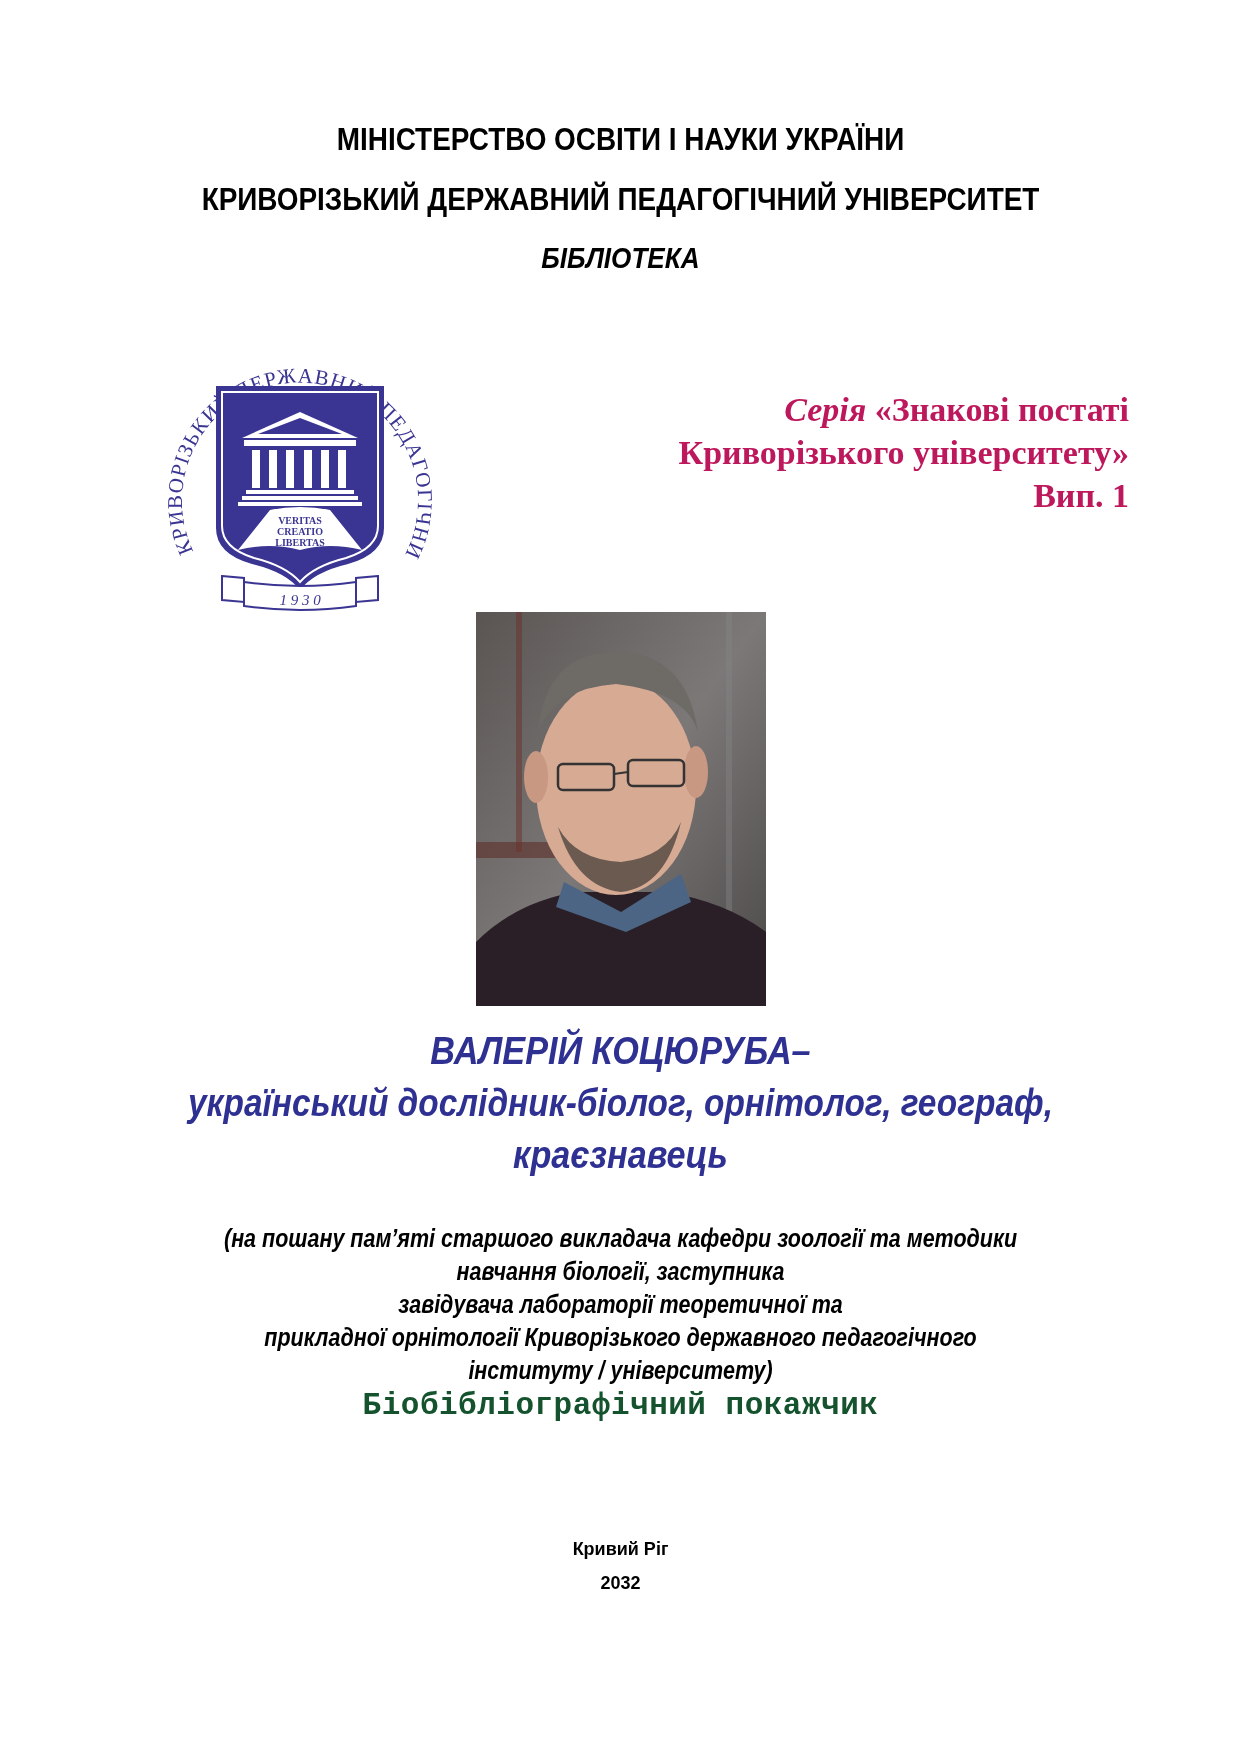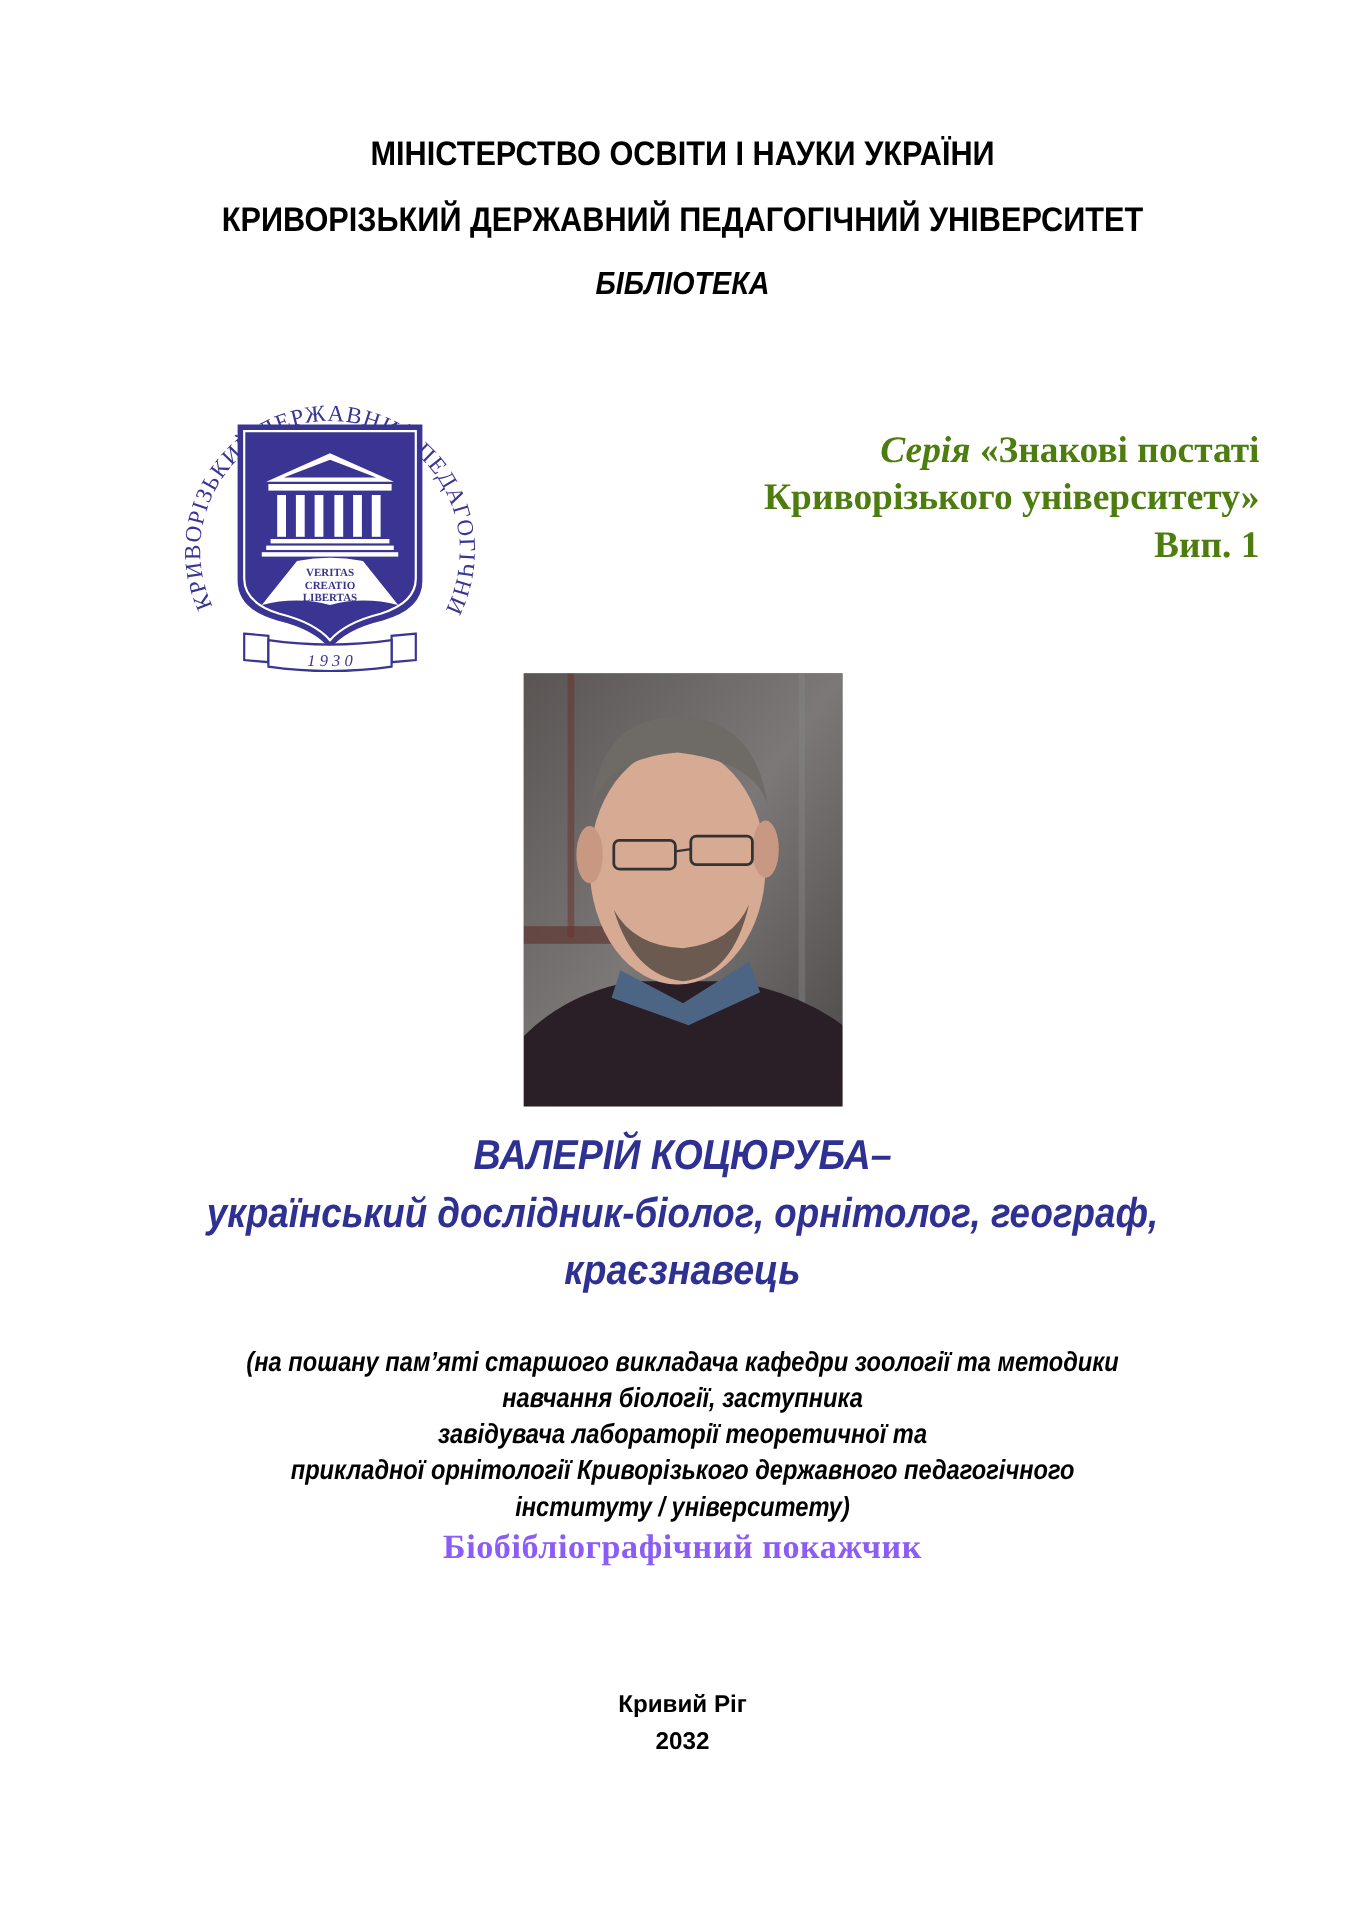--- a/index.html
+++ b/index.html
@@ -3,31 +3,31 @@
 <meta charset="utf-8">
 <style>
   html, body { margin:0; padding:0; background:#fff; }
   body { width:1241px; height:1754px; position:relative; overflow:hidden; }
   .page { position:absolute; inset:0; }
   .hdr { position:absolute; left:0; width:1241px; text-align:center; font-family:"Liberation Sans", sans-serif; font-weight:bold; color:#000; transform:scaleX(0.9); transform-origin:center; }
   .h1 { top:122px; font-size:31px; }
   .h2 { top:182px; font-size:31px; }
   .h3 { top:242px; font-size:29px; font-style:italic; }
   .logo { position:absolute; left:148px; top:328px; width:304px; height:300px; }
-  .series { position:absolute; right:96px; top:388px; text-align:right; font-family:"Liberation Serif", serif; font-weight:bold; color:#4d7c0f; font-size:34px; line-height:43px; }
+  .series { position:absolute; right:112px; top:388px; text-align:right; font-family:"Liberation Serif", serif; font-weight:bold; color:#be185d; font-size:34px; line-height:43px; }
   .series .it { font-style:italic; font-weight:bold; }
   .photo { position:absolute; left:476px; top:612px; width:290px; height:394px; background:#6a6a6a; overflow:hidden; }
   .title { position:absolute; left:0; width:1241px; text-align:center; font-family:"Liberation Sans", sans-serif; font-weight:bold; font-style:italic; color:#2e3192; }
   .t1 { top:1030px; font-size:38px; transform:scaleX(0.9); }
   .t2 { top:1082px; font-size:38px; transform:scaleX(0.88); }
   .t3 { top:1134px; font-size:38px; transform:scaleX(0.9); }
   .sub { position:absolute; left:0; width:1241px; top:1178px; text-align:center; font-family:"Liberation Sans", sans-serif; font-weight:bold; font-style:italic; color:#000; font-size:25px; line-height:33px;margin-top:44px; }
   .sub div { transform:scaleX(0.86); }
-  .bib { position:absolute; left:0; width:1241px; top:1388px; text-align:center; font-family:Liberation Serif, serif; font-weight:bold; color:#8b5cf6; font-size:31px; letter-spacing:0.5px; }
-  .city { position:absolute; left:0; width:1241px; top:1532px; text-align:center; font-family:"Liberation Sans", sans-serif; font-weight:bold; color:#000; font-size:22px; line-height:34px; }
+  .bib { position:absolute; left:0; width:1241px; top:1388px; text-align:center; font-family:Liberation Mono, monospace; font-weight:bold; color:#14532d; font-size:31px; letter-spacing:0.5px; }
+  .city { position:absolute; left:0; width:1241px; top:1532px; text-align:center; font-family:"Liberation Sans", sans-serif; font-weight:bold; color:#000; font-size:18px; line-height:34px; }
 </style>
 </head>
 <body>
 
 <div class="page">
 
   <div class="hdr h1">МІНІСТЕРСТВО ОСВІТИ І НАУКИ УКРАЇНИ</div>
   <div class="hdr h2">КРИВОРІЗЬКИЙ ДЕРЖАВНИЙ ПЕДАГОГІЧНИЙ УНІВЕРСИТЕТ</div>
   <div class="hdr h3">БІБЛІОТЕКА</div>
 

